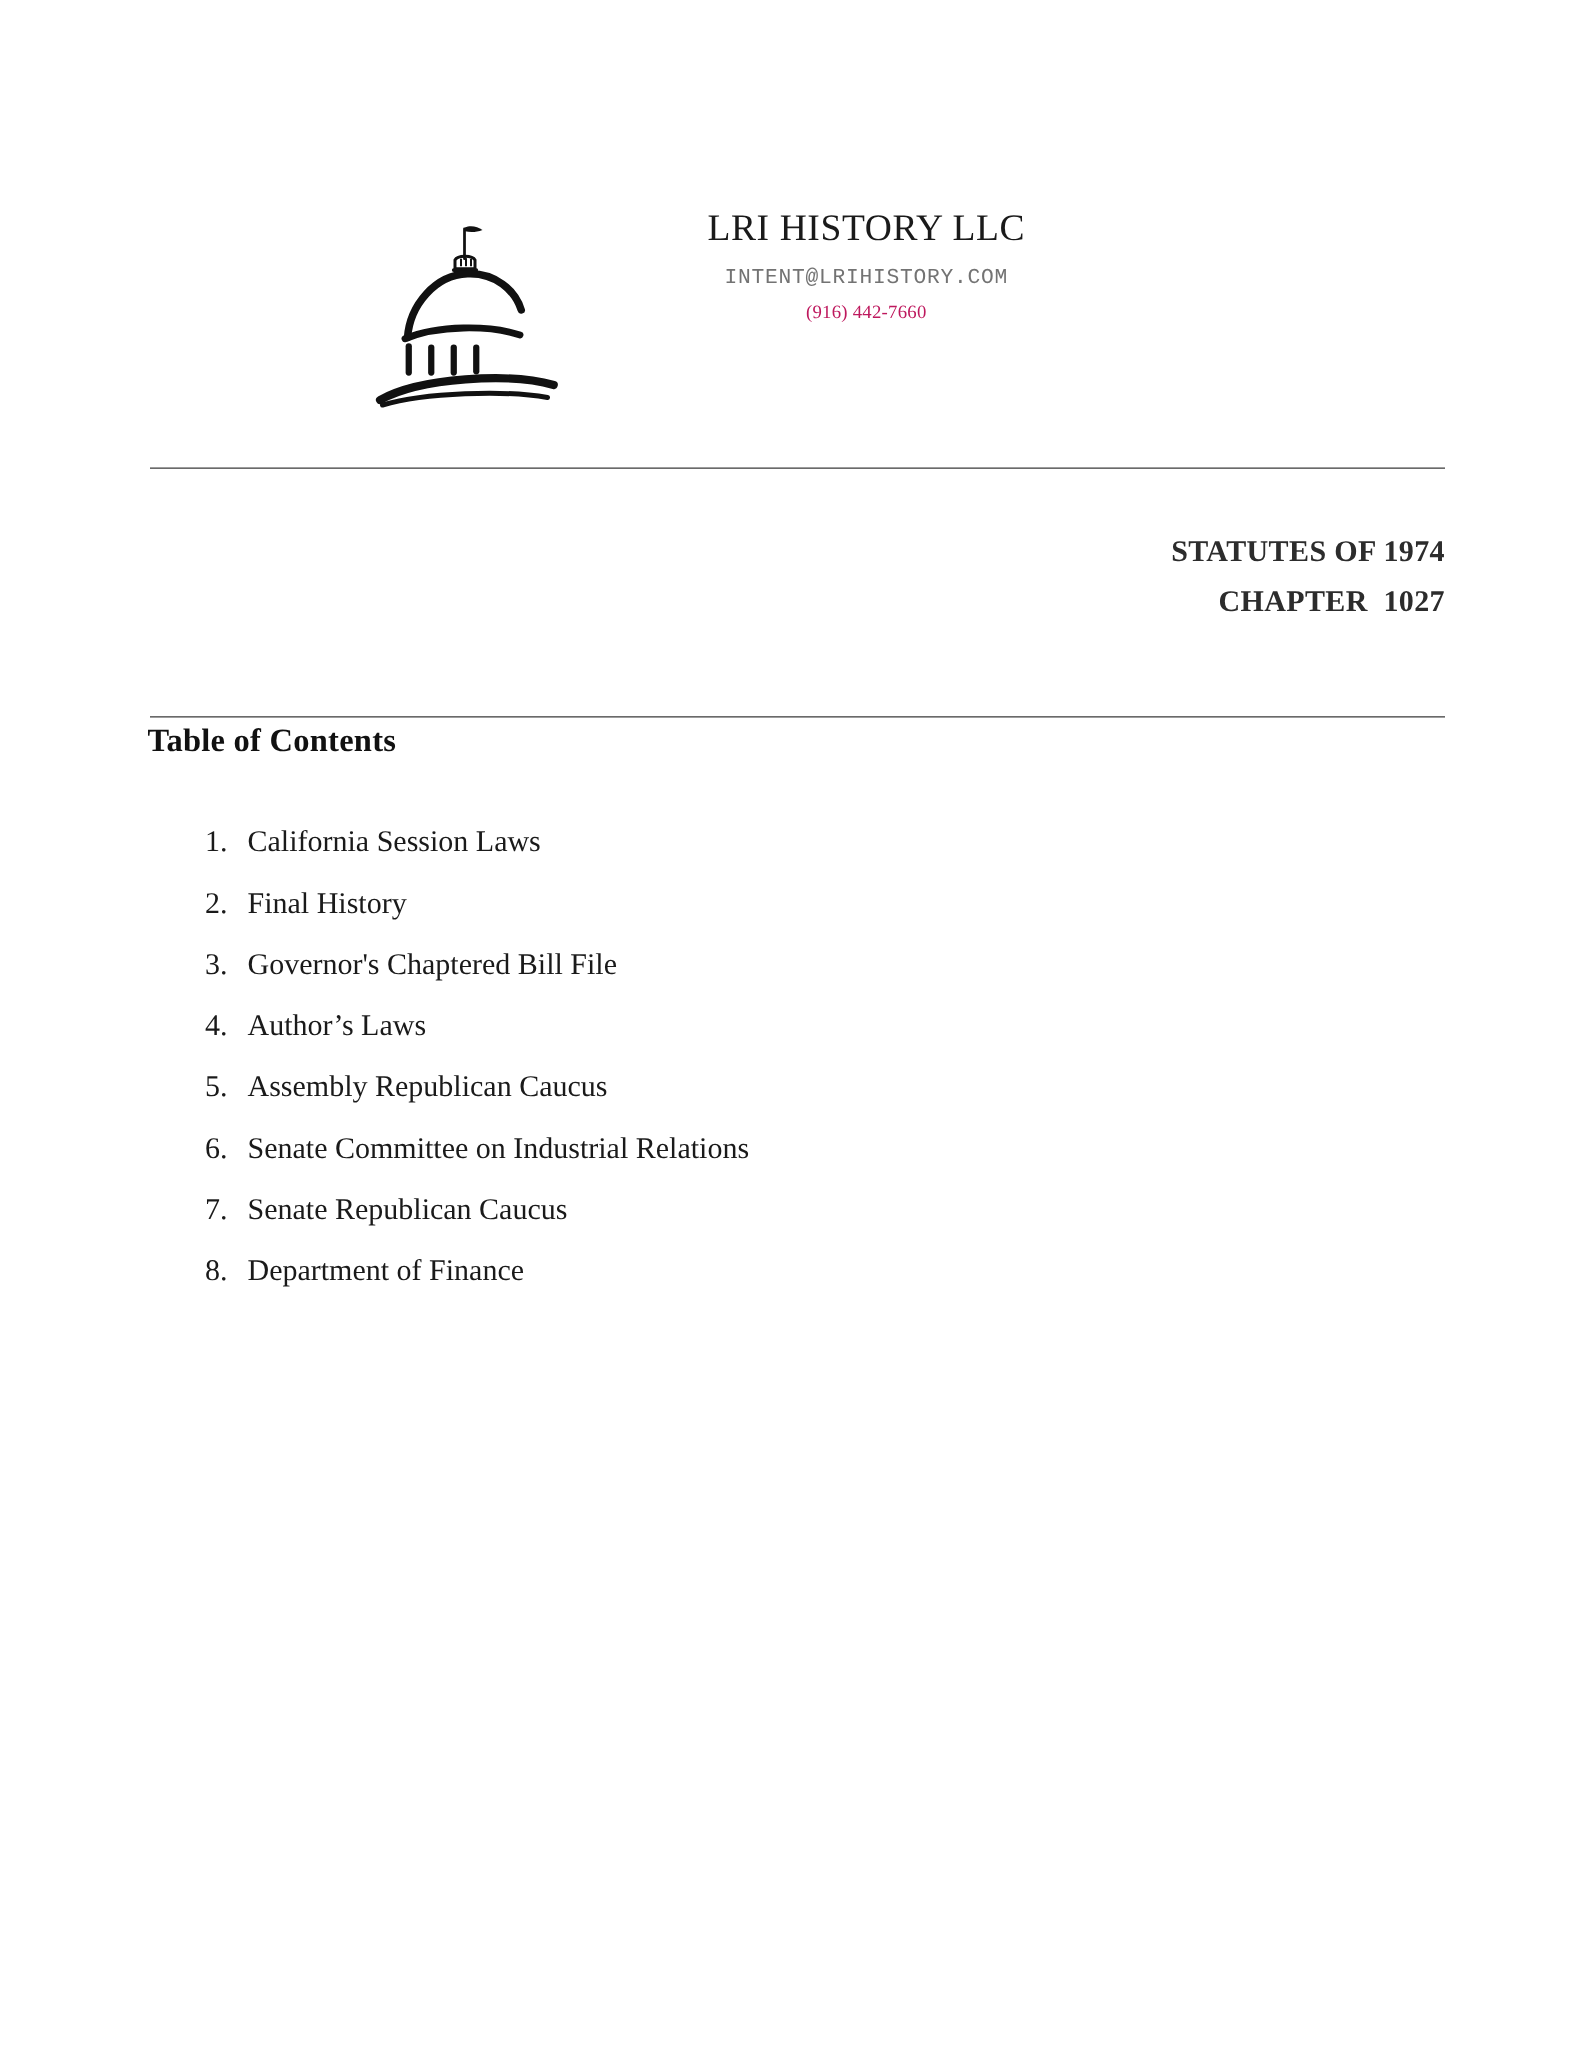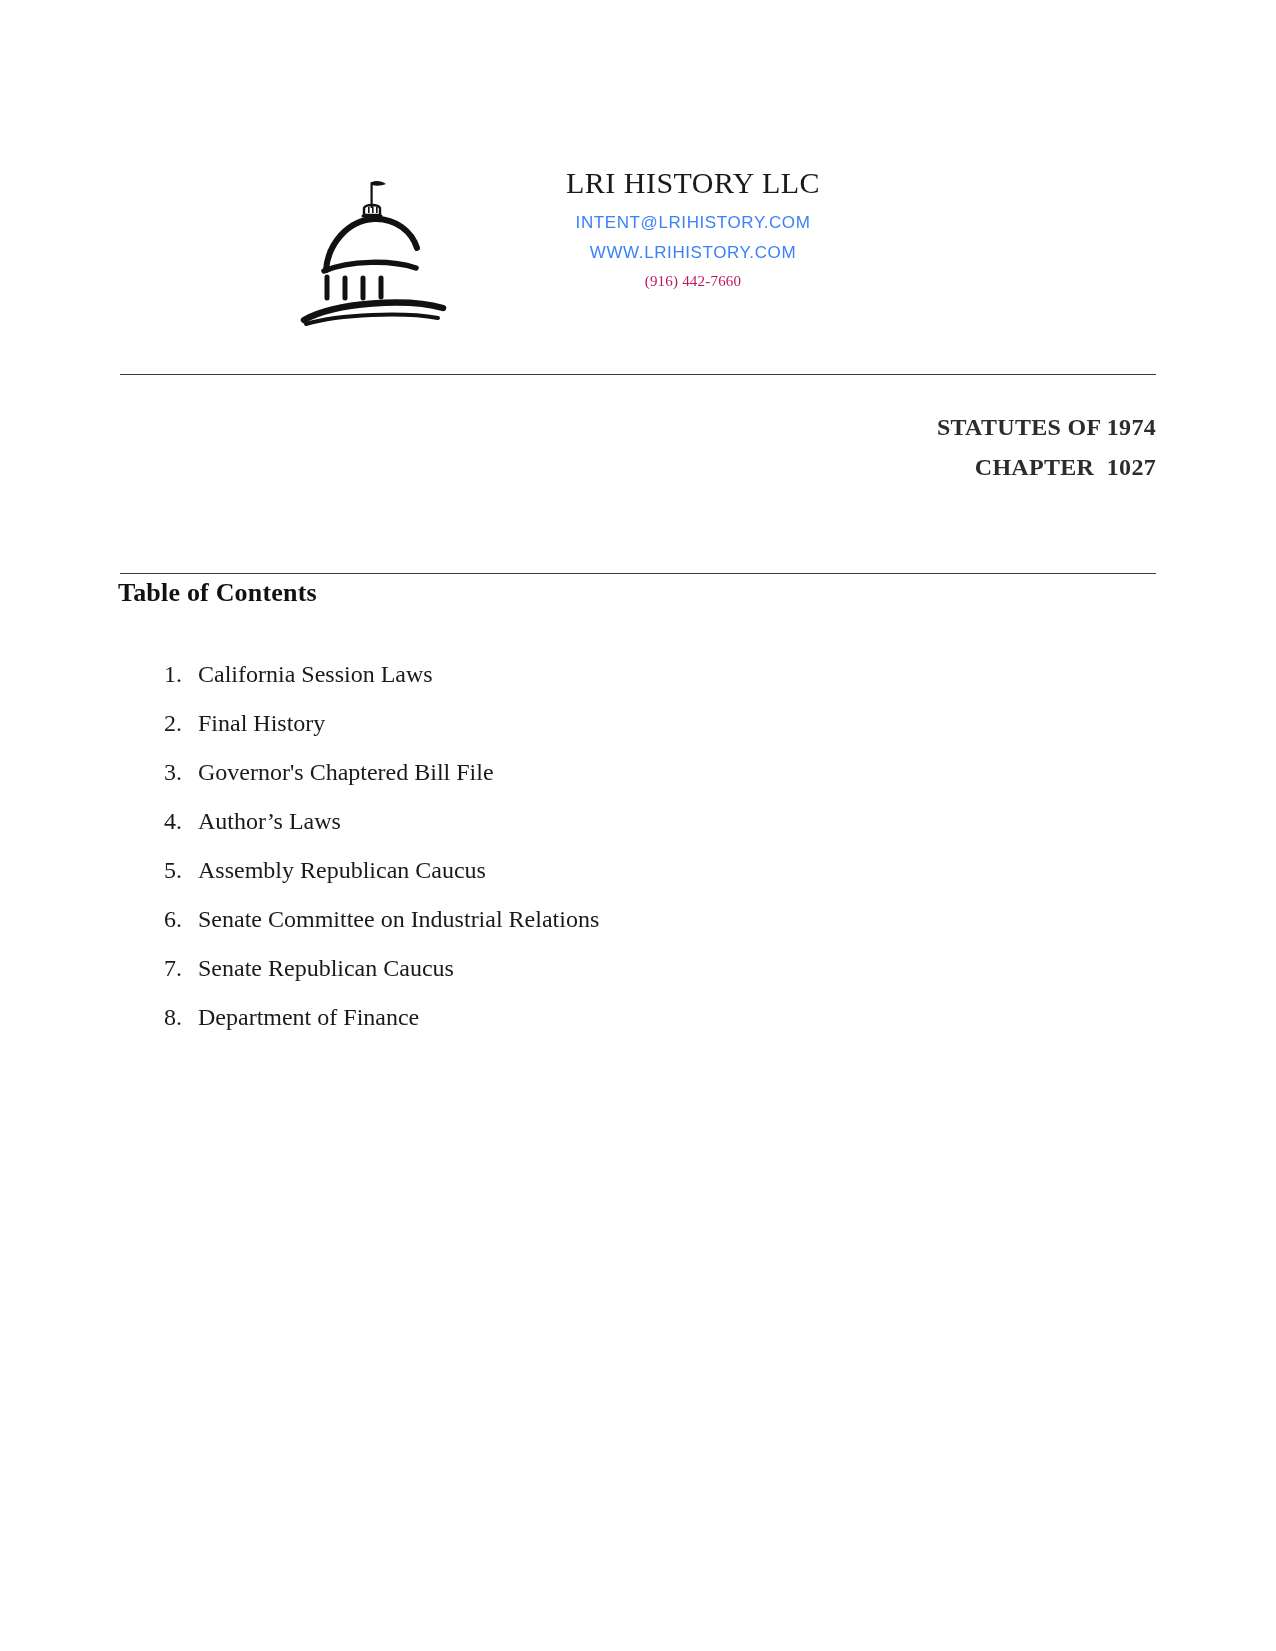--- a/index.html
+++ b/index.html
@@ -48,24 +48,24 @@
   }
   .brand-name {
     font-family: "Liberation Serif", serif;
     font-size: 30px;
     letter-spacing: 0.5px;
     color: #1a1a1a;
     line-height: 1.1;
     margin-bottom: 14px;
   }
   .brand-line {
-    font-family: Liberation Sans, sans-serif;
+    font-family: Liberation Mono, monospace;
     font-size: 17px;
     letter-spacing: 0.6px;
-    color: #3b82f6;
+    color: #737373;
     margin-bottom: 10px;
   }
   .brand-phone {
     font-family: "Liberation Serif", serif;
     font-size: 15px;
     color: #be185d;
     letter-spacing: 0.2px;
   }
 
   
@@ -76,21 +76,21 @@
     height: 0;
     border-top: 1px solid #3a3a3a;
   }
   .rule-top { top: 326px; }
   .rule-bottom { top: 525px; }
 
   
   .title-block {
     position: absolute;
     left: 120px;
-    top: 359px;
+    top: 374px;
     width: 1036px;
     text-align: right;
     font-weight: bold;
     font-size: 24px;
     letter-spacing: 0.3px;
     color: #2c2c2c;
     line-height: 1.68;
   }
   .title-line { white-space: pre; }
 
@@ -163,21 +163,20 @@
 
           <path d="M4 146 C36 128 108 124 143 134" fill="none" stroke="#111111" stroke-width="6.5" stroke-linecap="round"></path>
           <path d="M6 150 C40 140 104 138 138 144" fill="none" stroke="#111111" stroke-width="4" stroke-linecap="round"></path>
         </g>
       </svg>
     </div>
 
     <div class="brand-block">
       <div class="brand-name">LRI HISTORY LLC</div>
       <div class="brand-line">INTENT@LRIHISTORY.COM</div>
-      <div class="brand-line">WWW.LRIHISTORY.COM</div>
       <div class="brand-phone">(916) 442-7660</div>
     </div>
 
   </div>
 
   <div class="rule rule-top"></div>
 
   <div class="title-block">
     <div class="title-line">STATUTES OF 1974</div>
     <div class="title-line">CHAPTER  1027</div>

